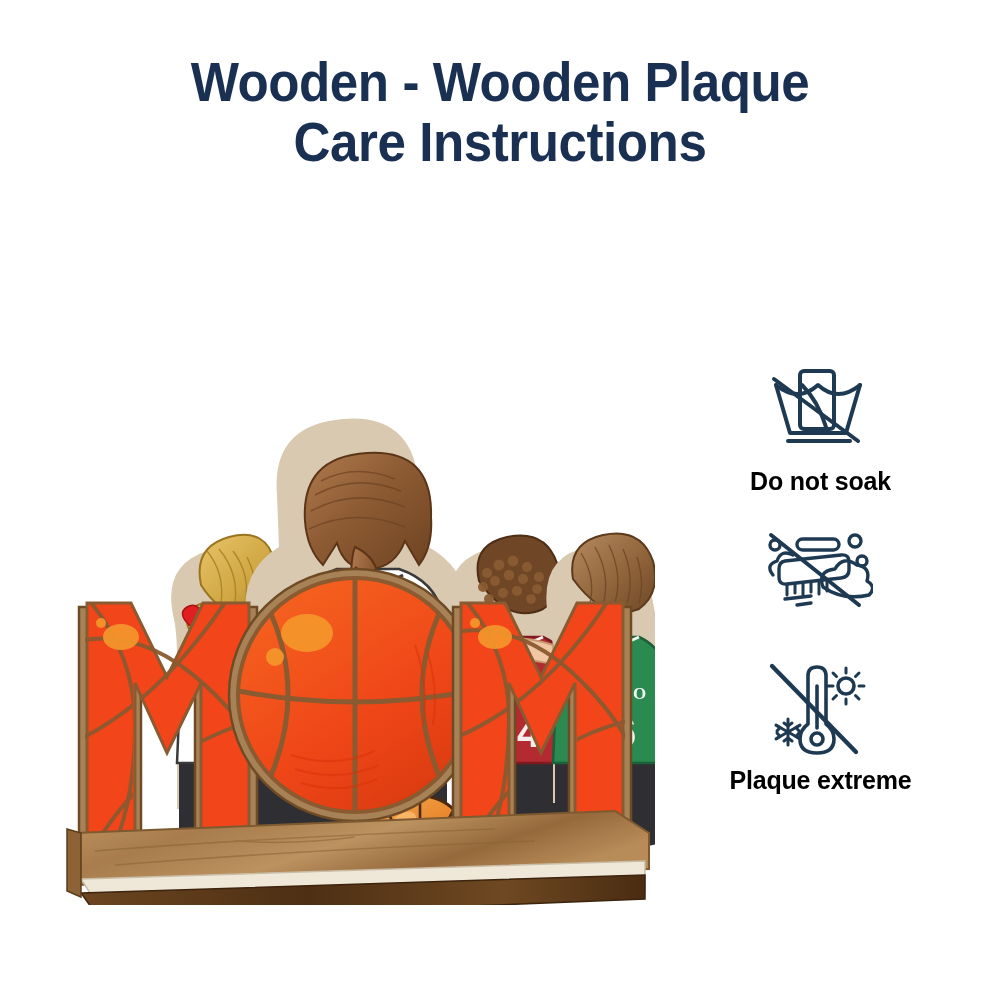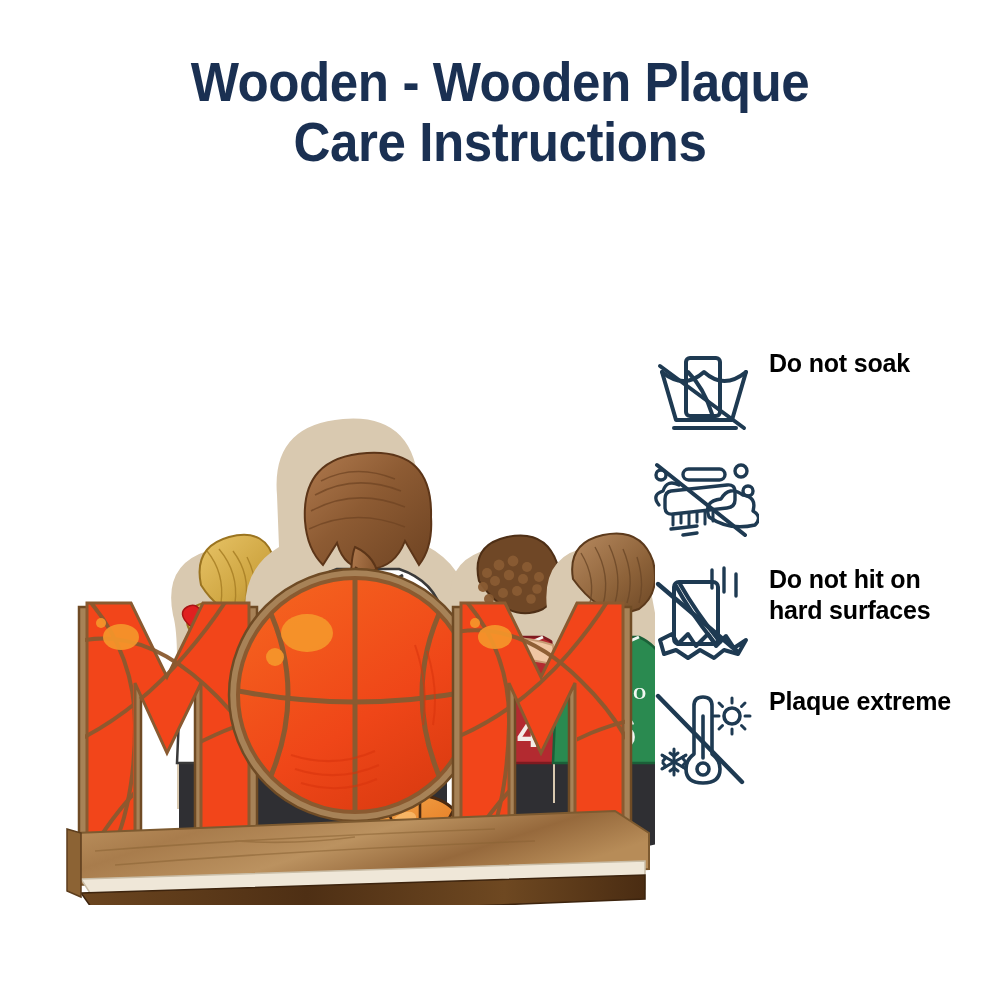--- a/index.html
+++ b/index.html
@@ -45,22 +45,24 @@
 
   
   #care-list {
     position: absolute;
     left: 645px;
     top: 348px;
     width: 345px;
   }
   .care-row {
     display: flex;
+    align-items: center;
     margin-bottom: 16px;
     min-height: 92px;
+    flex-direction: column;
   }
   .care-icon {
     width: 118px;
     flex: 0 0 118px;
     display: flex;
     align-items: center;
     justify-content: center;
   }
   .care-icon svg { display:block; }
   .care-label {
@@ -378,44 +380,20 @@
 
         <circle cx="12" cy="14" r="5"></circle>
         <circle cx="92" cy="10" r="6"></circle>
         <circle cx="99" cy="30" r="5"></circle>
 
         <path d="M8 4 L96 74" stroke-width="4"></path>
       </svg>
     </div>
   </div>
 
-  <div class="care-row row-hit">
-    <div class="care-icon">
-      <svg width="104" height="104" viewBox="0 0 104 104" xmlns="http://www.w3.org/2000/svg" fill="none" stroke="#1e3a52" stroke-width="4" stroke-linecap="round" stroke-linejoin="round">
-
-        <g stroke-width="3.4">
-          <path d="M60 6 L60 24"></path>
-          <path d="M72 4 L72 28"></path>
-          <path d="M84 10 L84 32"></path>
-        </g>
-
-        <rect x="22" y="18" width="44" height="62" rx="5"></rect>
-        <path d="M24 22 q14 26 38 56"></path>
-        <path d="M28 20 q16 28 40 58"></path>
-
-        <path d="M8 76 L20 70 L26 80 L36 70 L44 82 L56 70 L64 82 L74 72 L82 84 L94 76 L86 90 L72 86 L62 94 L48 86 L36 94 L24 86 L12 90 Z"></path>
-
-        <path d="M6 20 L86 88" stroke-width="4.4"></path>
-      </svg>
-    </div>
-    <div class="care-label">
-      <span class="lbl-line">Do not hit on</span>
-      <span class="lbl-line">hard surfaces</span>
-    </div>
-  </div>
 
   <div class="care-row row-temp">
     <div class="care-icon">
       <svg width="104" height="100" viewBox="0 0 104 100" xmlns="http://www.w3.org/2000/svg" fill="none" stroke="#1e3a52" stroke-width="3.6" stroke-linecap="round" stroke-linejoin="round">
 
         <path d="M42 20 q0 -9 9 -9 q9 0 9 9 l0 48 q8 6 8 15 q0 14 -17 14 q-17 0 -17 -14 q0 -9 8 -15 Z"></path>
         <path d="M51 30 L51 72"></path>
         <circle cx="51" cy="83" r="6"></circle>
 
         <circle cx="80" cy="30" r="8"></circle>

